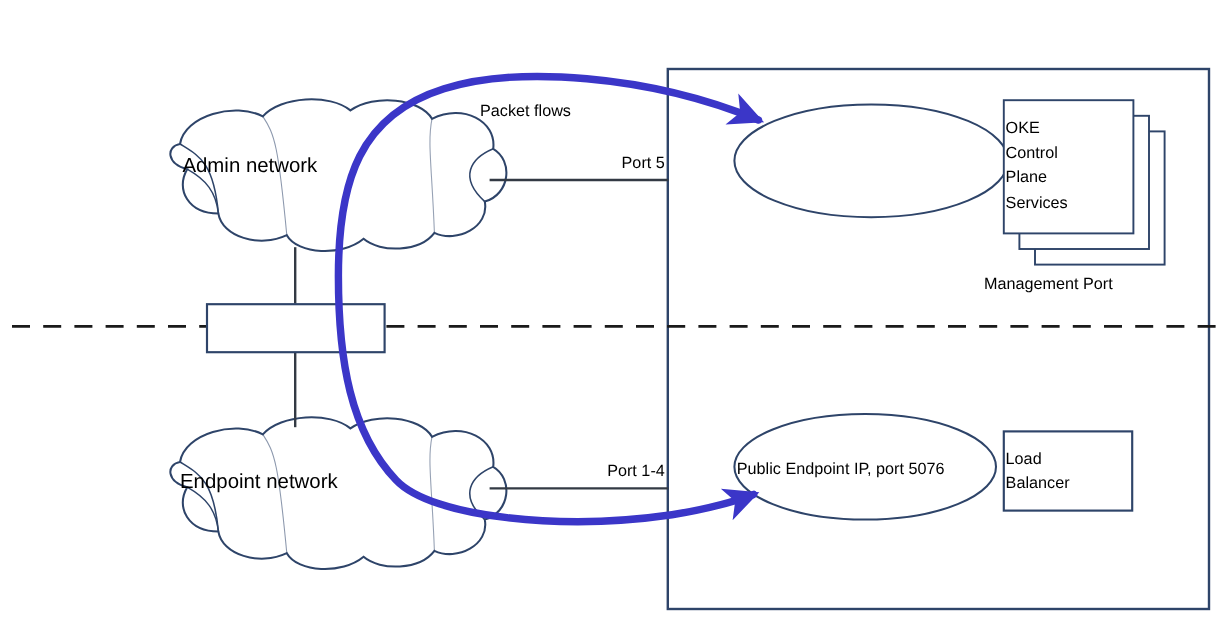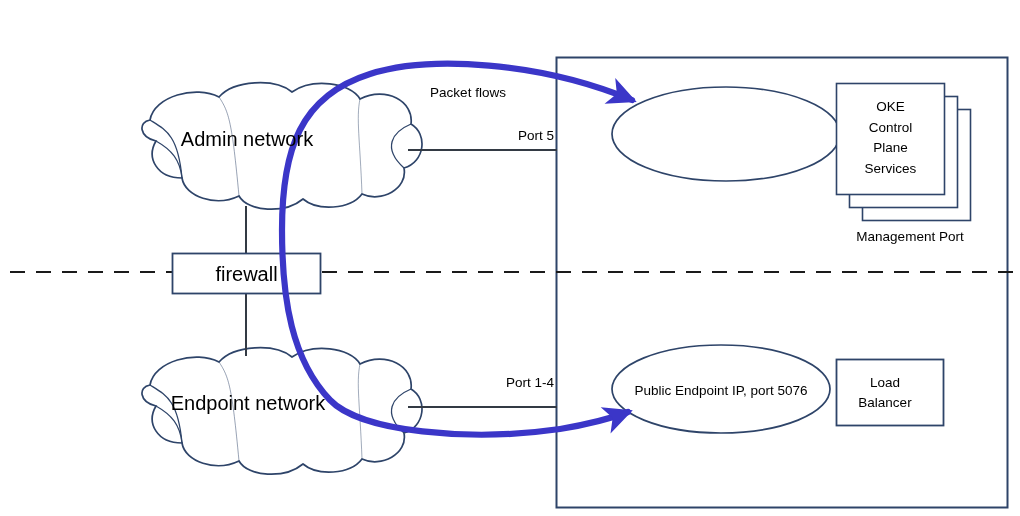--- a/index.html
+++ b/index.html
@@ -23,24 +23,23 @@
     left: 0;
     top: 0;
     width: 1020px;
     height: 516px;
   }
   .lbl {
     position: absolute;
     color: #000000;
     white-space: pre;
     line-height: 1.25;
-    text-align: center;
   }
   .lbl-big {
-    font-size: 20px;
+    font-size: 17px;
   }
   .lbl-mid {
     font-size: 13.5px;
   }
   .multi {
     white-space: pre-line;
   }
 </style>
 </head>
 <body>
@@ -119,27 +118,26 @@
              C 282 300, 292 360, 330 400
              C 360 432, 470 442, 560 429
              C 590 424, 612 418, 628 412" fill="none" stroke="#3B36C8" stroke-width="6.2" stroke-linecap="round" marker-start="url(#arrowBlue)" marker-end="url(#arrowBlue)"></path>
 
   </svg>
 
   <div class="lbl lbl-big" style="left:152px; top:127px; width:190px;">Admin network</div>
 
   <div class="lbl lbl-big" style="left:150px; top:391px; width:196px;">Endpoint network</div>
 
-  <div class="lbl lbl-big" style="left:173px; top:262px; width:147px;">firewall</div>
 
   <div class="lbl lbl-mid" style="left:400px; top:85px; width:136px;">Packet flows</div>
 
   <div class="lbl lbl-mid" style="left:470px; top:128px; width:84px; text-align:right;">Port 5</div>
 
-  <div class="lbl lbl-mid" style="left:462px; top:375px; width:92px; text-align:right;">Port 1-4</div>
+  <div class="lbl lbl-mid" style="left:462px; top:385px; width:92px; text-align:right;">Port 1-4</div>
 
 
   <div class="lbl lbl-mid multi" style="left:838px; top:97px; width:105px; line-height:1.52;">OKE
 Control
 Plane
 Services</div>
 
   <div class="lbl lbl-mid" style="left:820px; top:229px; width:180px;">Management Port</div>
 
   <div class="lbl lbl-mid" style="left:614px; top:383px; width:214px;">Public Endpoint IP, port 5076</div>

